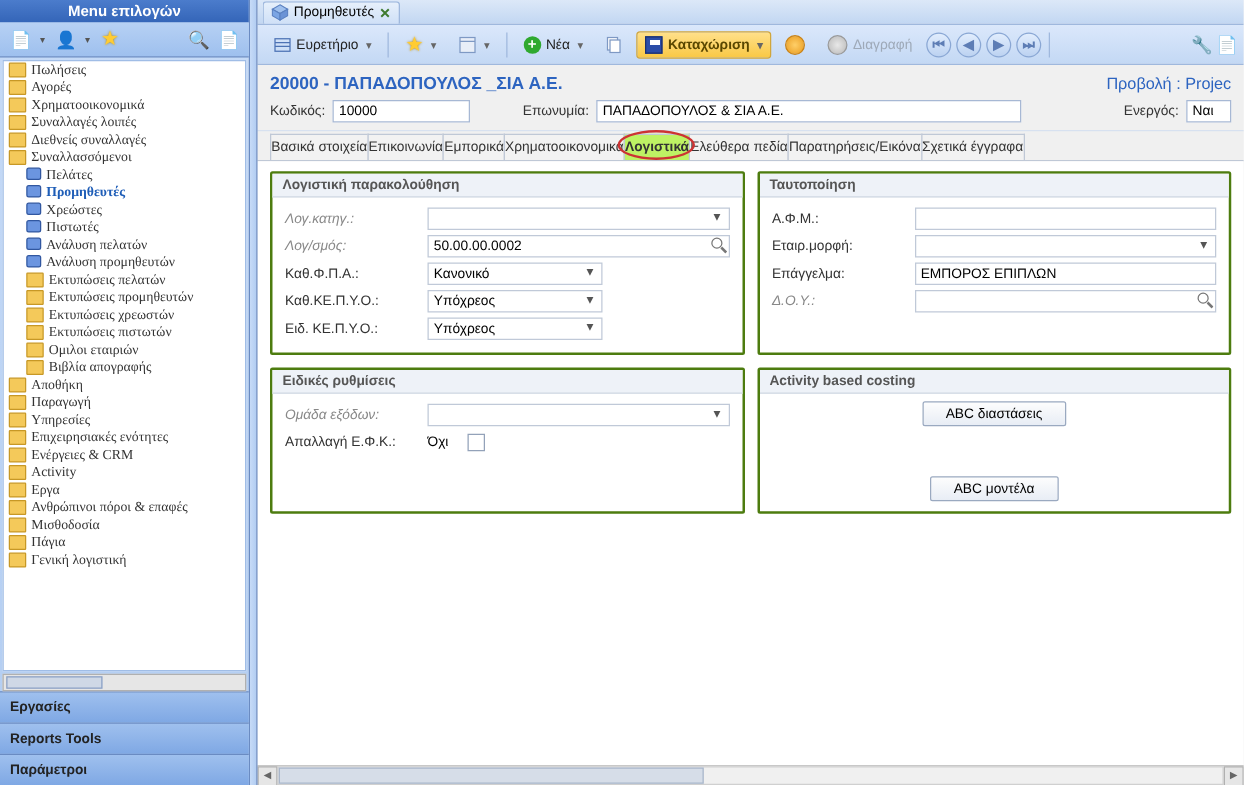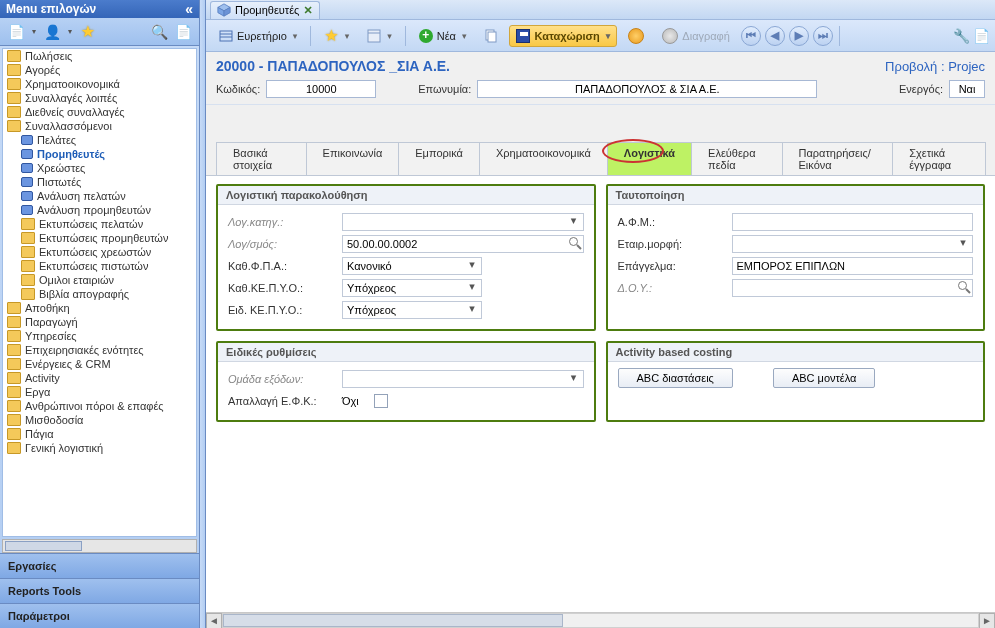--- a/index.html
+++ b/index.html
@@ -1,26 +1,26 @@
 <!DOCTYPE html>
 <html><head>
 <meta charset="utf-8">
 <style>
   * { box-sizing: border-box; margin: 0; padding: 0; }
   body { font-family: Tahoma, Verdana, Arial, sans-serif; font-size: 11px; background: #f0f0f0; width: 995px; height: 628px; overflow: hidden; }
   .app { display: flex; width: 100%; height: 100%; }
 
   
   .sidebar { width: 200px; min-width: 200px; background: linear-gradient(#c7dbf7,#b2cdf2); border-right: 1px solid #6a8bc2; display: flex; flex-direction: column; }
-  .sidebar-titlebar { display: flex; align-items: center; justify-content: space-between; background: linear-gradient(#4b7ccc,#3465b8); color: #fff; font-weight: bold; height: 18px; padding: 2px 6px; font-size: 12px; }
+  .sidebar-titlebar { display: flex; align-items: center; justify-content: space-between; background: linear-gradient(#4b7ccc,#3465b8); color: #fff; font-weight: bold; height: 18px; padding: 2px 6px; font-size: 12px; flex-direction: column; }
   .sidebar-titlebar .coll { font-size: 14px; cursor: pointer; }
   .sidebar-toolbar { display: flex; gap: 8px; align-items: center; background: linear-gradient(#b7d1f4,#9ec0ee); height: 28px; padding: 0 8px; border-bottom:1px solid #6a8bc2; }
   .tb-icon { width: 16px; height: 16px; text-align: center; line-height:16px; font-size: 14px; cursor: pointer; color:#3157a0; }
   .tree { flex: 1; overflow-y: auto; overflow-x:hidden; background: #fff; border: 1px solid #a0bde6; margin: 2px; }
-  .tree-node { display: flex; align-items: center; padding: 1px 0 1px 4px; white-space: nowrap; cursor: pointer; color:#333; }
+  .tree-node { display: flex; padding: 1px 0 1px 4px; white-space: nowrap; cursor: pointer; color:#333;font-family:Liberation Serif, serif; }
   .tree-node.selected { color:#1e5db7; font-weight: bold; }
   .tree-node .folder { width:14px; height:12px; background:#f4c95a; border:1px solid #c79826; margin-right:4px; border-radius:1px; }
   .tree-node .box { width:12px; height:10px; margin-right:4px; border:1px solid #3157a0; background:#6b95e0; border-radius:2px; }
   .tree-node.child1 { padding-left:18px; }
   .sidebar-scroll { height:14px; background:#e6e6e6; border:1px solid #b0b0b0; margin:0 2px; position:relative; }
   .sidebar-scroll .thumb { position:absolute; left:2px; width:40%; height:10px; top:1px; background:#cfd8e6; border:1px solid #8aa0c4; }
   .sidebar-panel { background: linear-gradient(#9fc0ee,#7fa8e4); border-top:1px solid #6a8bc2; padding:6px 8px; font-weight:bold; color:#222; cursor:pointer; }
 
   
   .main { flex:1; min-width:0; display:flex; flex-direction:column; position:relative; }
@@ -51,28 +51,28 @@
   .nav-btn { width:20px; height:20px; border-radius:50%; background:linear-gradient(#e1edfd,#bcd2f1); border:1px solid #8aa7d4; display:flex; align-items:center; justify-content:center; color:#5d7db5; font-weight:bold; cursor:pointer; font-size:11px;}
   .toolbar-spacer { flex:1; }
   .wrench { color:#6b83ab; font-size:14px; }
 
   .record-header { display:flex; justify-content:space-between; align-items:center; padding:6px 10px 2px 10px; }
   .record-title { color:#2d64c0; font-size:14px; font-weight:bold; }
   .projection { color:#2d64c0; font-size:13px; }
 
   .record-row { display:flex; align-items:center; gap:6px; padding:4px 10px 6px 10px; border-bottom:1px solid #d7e1f0; }
   .record-row label { color:#333; }
-  .record-row input[type=text] { border:1px solid #a7b8d4; padding:2px 4px; font-size:11px;text-align:center; }
+  .record-row input[type=text] { border:1px solid #a7b8d4; padding:2px 4px; font-size:11px; }
   .code-input { width:110px; }
   .name-input { width:340px; }
   .active-val { width:36px; }
   .row-spacer { flex:1; }
 
   .tabstrip { display:flex; padding:2px 10px 0 10px; gap:0; border-bottom:1px solid #bfc8d6; }
-  .tabstrip .tab { padding:4px 16px; border:1px solid #bfc8d6; border-bottom:none; margin-right:-1px; background:#f2f2f2; cursor:pointer; color:#333; border-radius:0; position:relative;margin-top:35px; }
+  .tabstrip .tab { padding:4px 0; border:1px solid #bfc8d6; border-bottom:none; margin-right:-1px; background:#f2f2f2; cursor:pointer; color:#333; border-radius:0; position:relative; }
   .tabstrip .tab.active { background:#bef264; font-weight:bold; z-index:1; }
   .red-oval { position:absolute; border:2px solid #c33; border-radius:50%; width:62px; height:24px; top:-4px; left:-6px; pointer-events:none; }
 
   .content { flex:1; overflow:auto; background:#fff; padding:8px 10px; }
   .section-grid { display:grid; grid-template-columns: 1fr 1fr; gap:10px; }
   .section { border:2px solid #4d7c0f; border-radius:2px; }
   .section .sec-title { background:#eef2f8; padding:3px 8px; font-weight:bold; color:#555; border-bottom:1px solid #d0d7e2; }
   .section .sec-body { padding:6px 10px 8px 10px; }
   .form-row { display:flex; align-items:center; height:22px; gap:4px; }
   .form-row .lbl { width:110px; color:#888; font-style:italic; }
@@ -412,21 +412,21 @@
               <div class="form-row">
                   <div class="lbl normal" style="width:110px">Απαλλαγή Ε.Φ.Κ.:</div>
                   <span style="width:28px">Όχι</span>
                   <span class="chk"></span>
                 </div>
             </div>
           </div>
 
           <div class="section">
             <div class="sec-title">Activity based costing</div>
-            <div class="sec-body" style="display:flex;gap:40px;align-items:center;">
+            <div class="sec-body" style="display:flex;gap:40px;align-items:center;flex-direction:column;">
               <button class="abc-btn">ABC διαστάσεις</button>
               <button class="abc-btn">ABC μοντέλα</button>
             </div>
           </div>
 
         </div>
       </div>
 
       <div class="bottom-scroll">
         <div class="arrow">◄</div>

